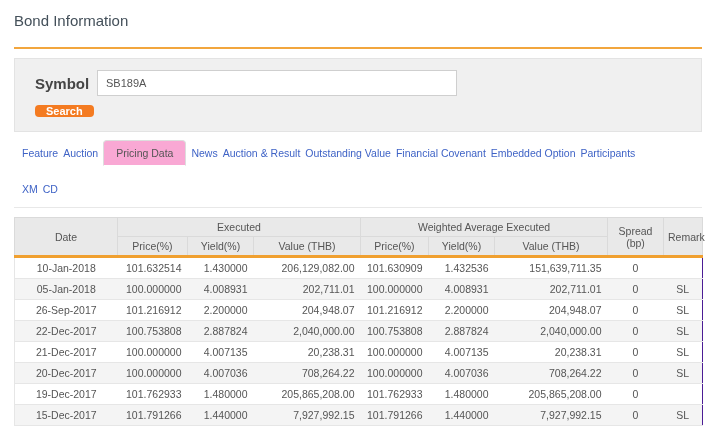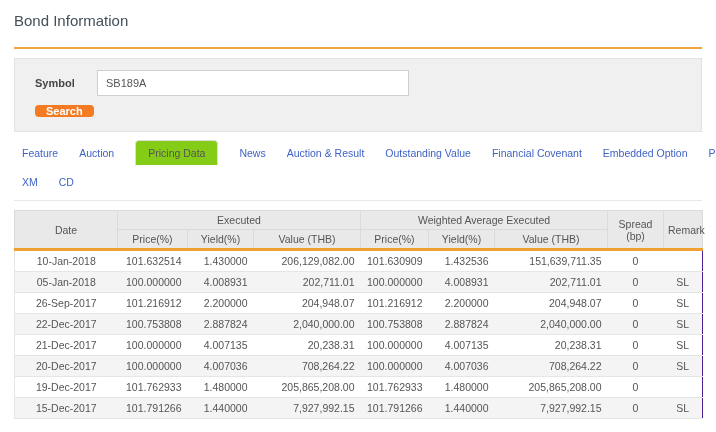--- a/index.html
+++ b/index.html
@@ -8,34 +8,34 @@
   .page { padding: 12px 14px 0 14px; }
 
   
   .page-title { font-size: 15px; font-weight: 400; color: #44505a; padding-bottom: 18px;
                 border-bottom: 2px solid #f2a63e; }
 
   
   .form-panel { margin-top: 9px; background: #f0f0f0; border: 1px solid #e3e3e3;
                 padding: 11px 20px 12px 20px; }
   .form-row { display: flex; align-items: center; }
-  .form-label { width: 62px; font-size: 11px; font-weight: bold; color: #454545; }
-  .symbol-input { width: 312px; height: 23px; border: 1px solid #cfcfcf; background: #fff;
+  .form-label { width: 62px; font-size: 15px; font-weight: bold; color: #454545; }
+  .symbol-input { width: 360px; height: 23px; border: 1px solid #cfcfcf; background: #fff;
                   font-family: "Liberation Sans", sans-serif; font-size: 11px; color: #555;
                   padding: 12px 8px; outline: none; }
   .search-btn { margin-top: 9px; display: inline-block; background: #f47b21; color: #fff;
                 border: none; border-radius: 4px; font-family: "Liberation Sans", sans-serif;
                 font-size: 11px; font-weight: bold; padding: 0 11px; cursor: pointer; }
 
   
   .tabs { margin-top: 7px; border-bottom: 1px solid #e8e8e8; padding: 0 0 7px 8px; }
-  .tab-row { display: flex; flex-wrap: nowrap; align-items: center; column-gap: 21px; height: 27px; }
-  .tab-row + .tab-row { margin-top: 4px; height: 23px; }
+  .tab-row { display: flex; flex-wrap: nowrap; align-items: center; column-gap: 5px; height: 27px; }
+  .tab-row + .tab-row { margin-top: 11px; height: 23px; }
   .tab { font-size: 10.5px; color: #3f63c6; text-decoration: none; white-space: nowrap; cursor: pointer; }
-  .tab.active { color: #555; background: #84cc16; border: 1px solid #ddd; border-bottom-color: #fff;
+  .tab.active { color: #555; background: #f9a8d4; border: 1px solid #ddd; border-bottom-color: #fff;
                 border-radius: 4px 4px 0 0; padding: 6px 12px; }
 
   
   .bond-panel { margin-top: 9px; }
   .bond-header { background: #fce8c9; border: 1px solid #f7ddb4; border-bottom: 2px solid #f3cd92;
                  padding: 5px 10px; font-size: 11px; font-weight: bold; color: #45413a; }
 
   
   table.pricing { width: 688px; border-collapse: collapse; table-layout: fixed; font-size: 10.5px; }
   table.pricing thead th { background: #e9e9e9; color: #555; font-weight: normal;

